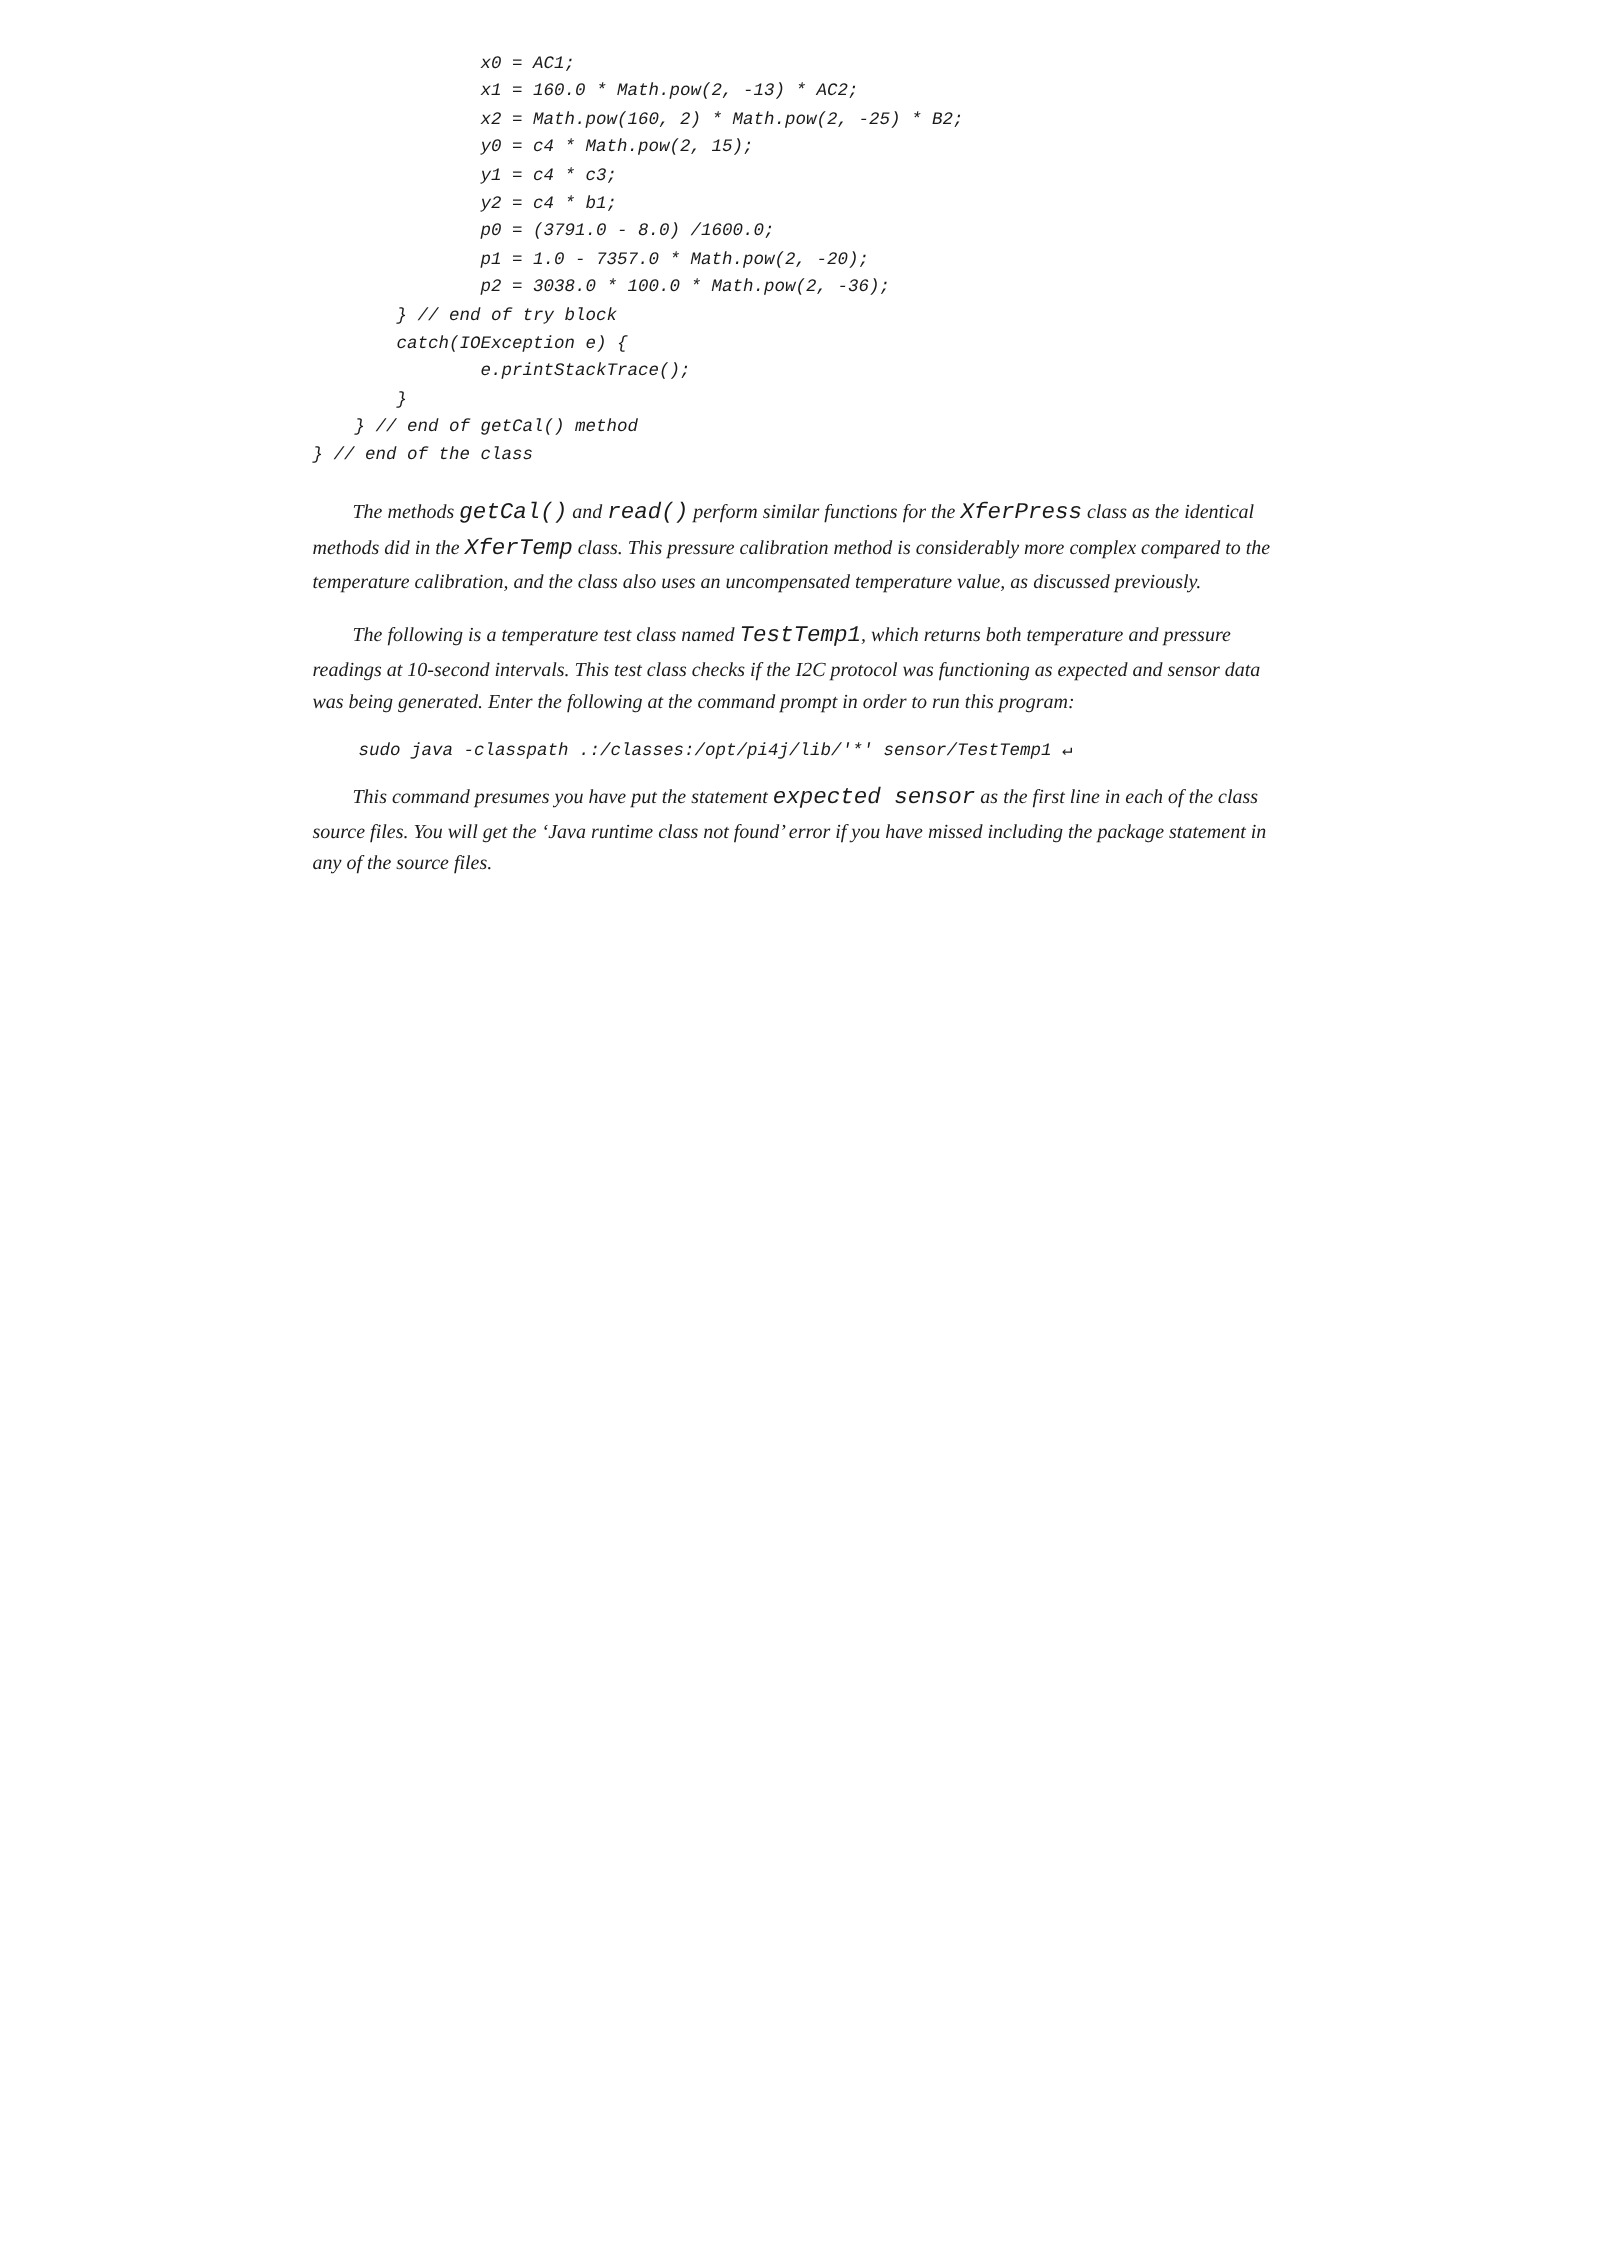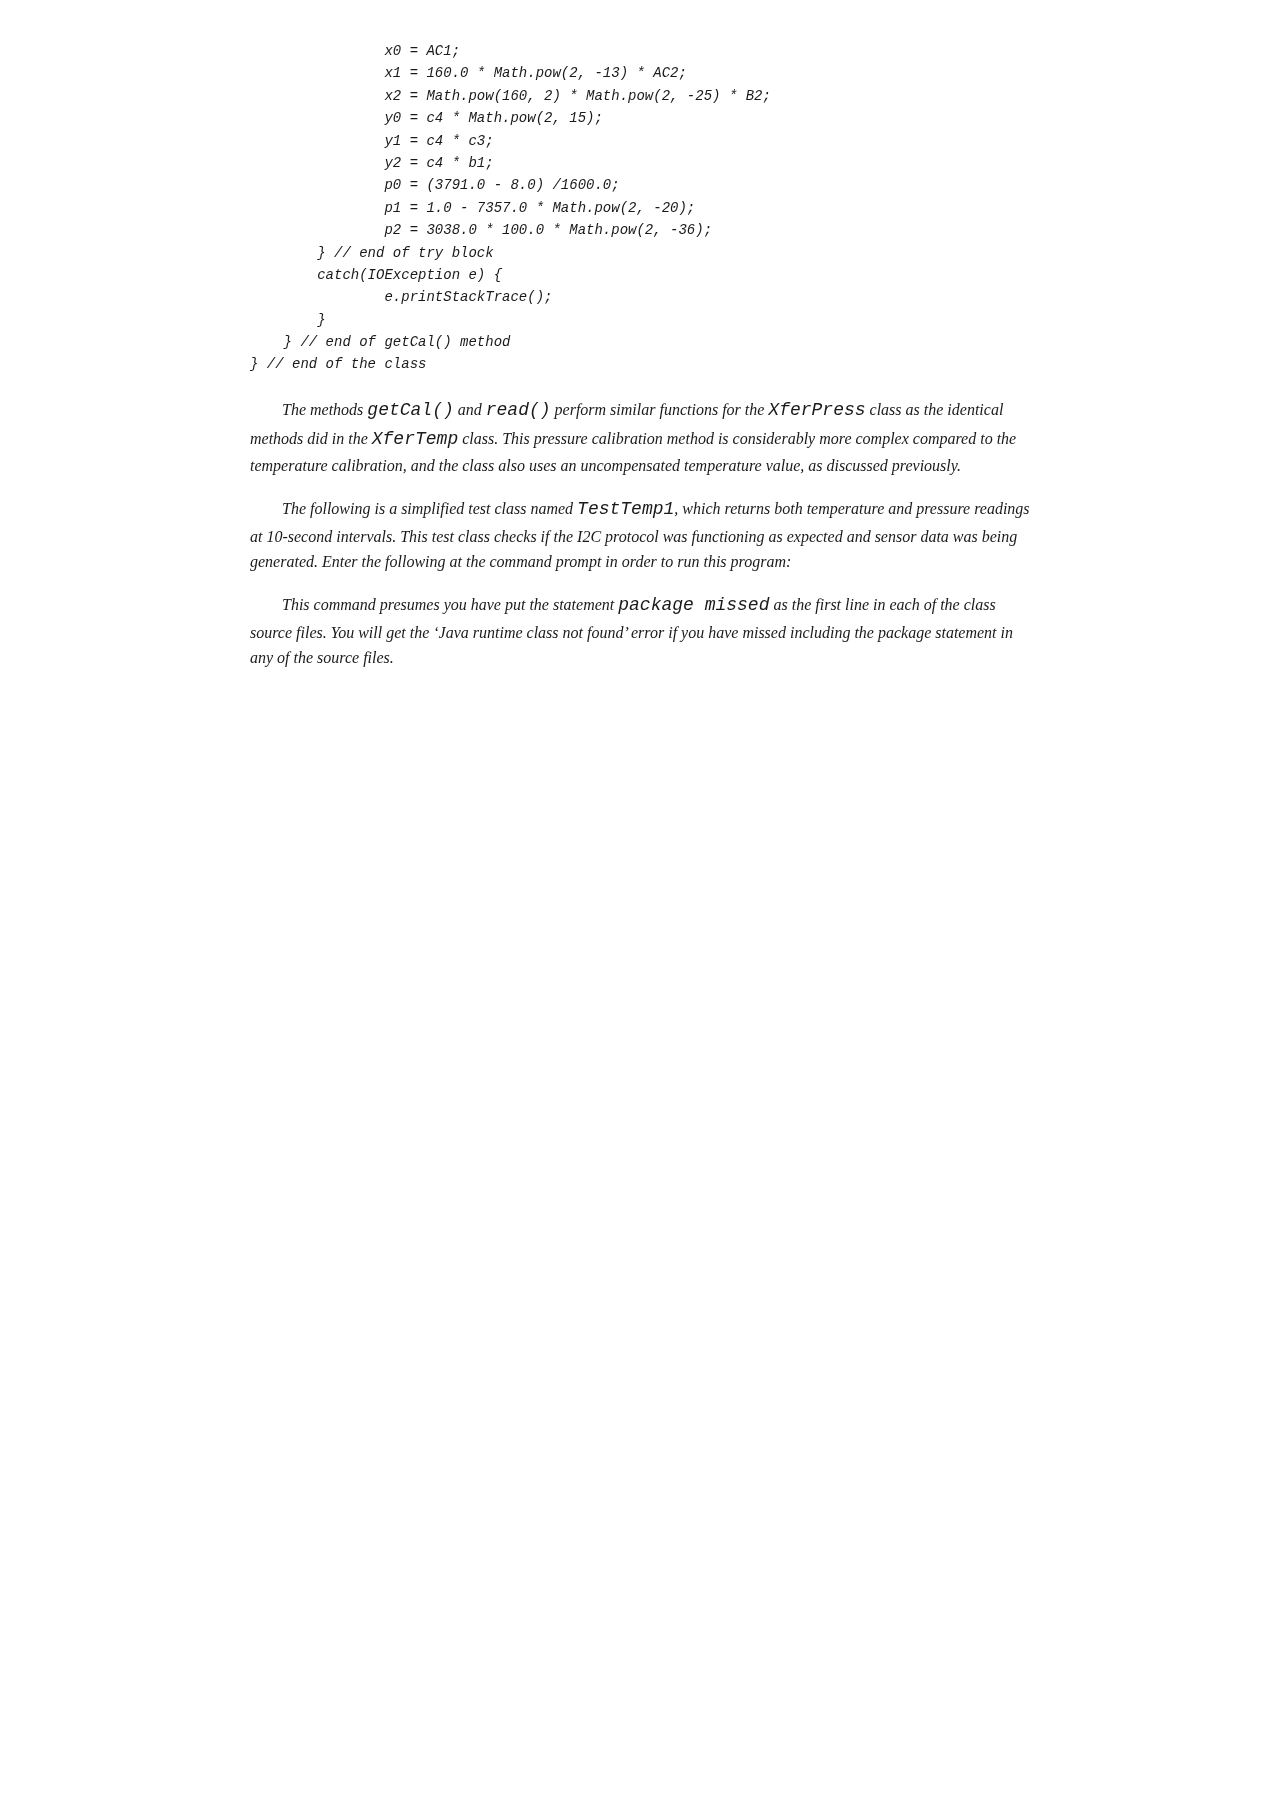--- a/index.html
+++ b/index.html
@@ -75,21 +75,22 @@
                 e.printStackTrace();
         }
     } // end of getCal() method
 } // end of the class</div>
 
   <p class="prose-paragraph">
     <span>The methods </span><span class="inline-code">getCal()</span><span> and </span><span class="inline-code">read()</span><span> perform similar functions for the </span><span class="inline-code">XferPress</span><span> class as the identical methods did in the </span><span class="inline-code">XferTemp</span><span> class. This pressure calibration method is considerably more complex compared to the temperature calibration, and the class also uses an uncompensated temperature value, as discussed previously.</span>
   </p>
 
   <p class="prose-paragraph">
-    <span>The following is a simplified test class named </span><span class="inline-code">TestTemp1</span><span>, which returns both temperature and pressure readings at 10-second intervals. This test class checks if the I2C protocol was functioning as expected and sensor data was being generated. Enter the following at the command prompt in order to run this program:</span>
+    <span>The following is a temperature test class named </span><span class="inline-code">TestTemp1</span><span>, which returns both temperature and pressure readings at 10-second intervals. This test class checks if the I2C protocol was functioning as expected and sensor data was being generated. Enter the following at the command prompt in order to run this program:</span>
   </p>
 
+  <div class="command-block">  sudo java -classpath .:/classes:/opt/pi4j/lib/'*' sensor/TestTemp1 ↵</div>
 
   <p class="prose-paragraph">
-    <span>This command presumes you have put the statement </span><span class="inline-code">package missed</span><span> as the first line in each of the class source files. You will get the ‘Java runtime class not found’ error if you have missed including the package statement in any of the source files.</span>
+    <span>This command presumes you have put the statement </span><span class="inline-code">expected sensor</span><span> as the first line in each of the class source files. You will get the ‘Java runtime class not found’ error if you have missed including the package statement in any of the source files.</span>
   </p>
 
 </div>
 
 </body></html>

